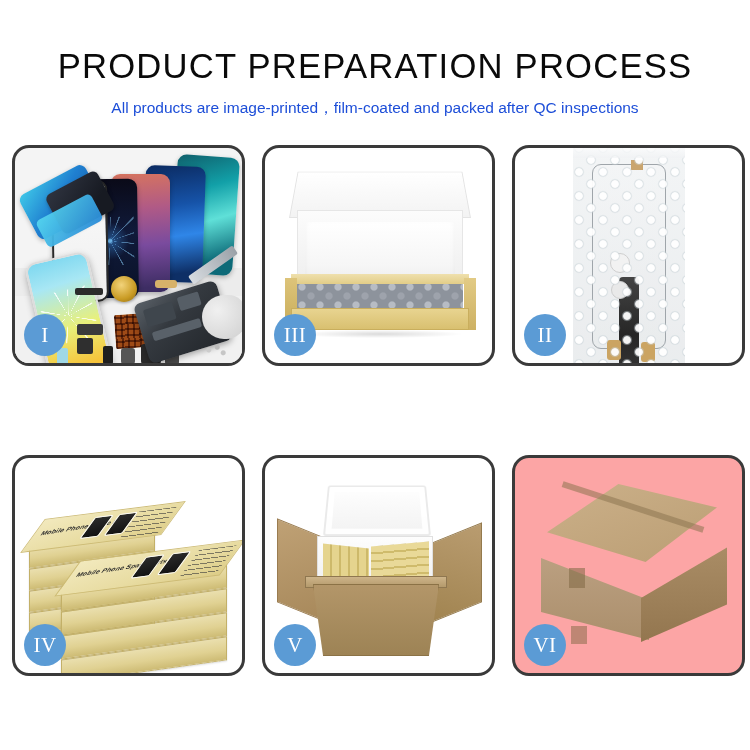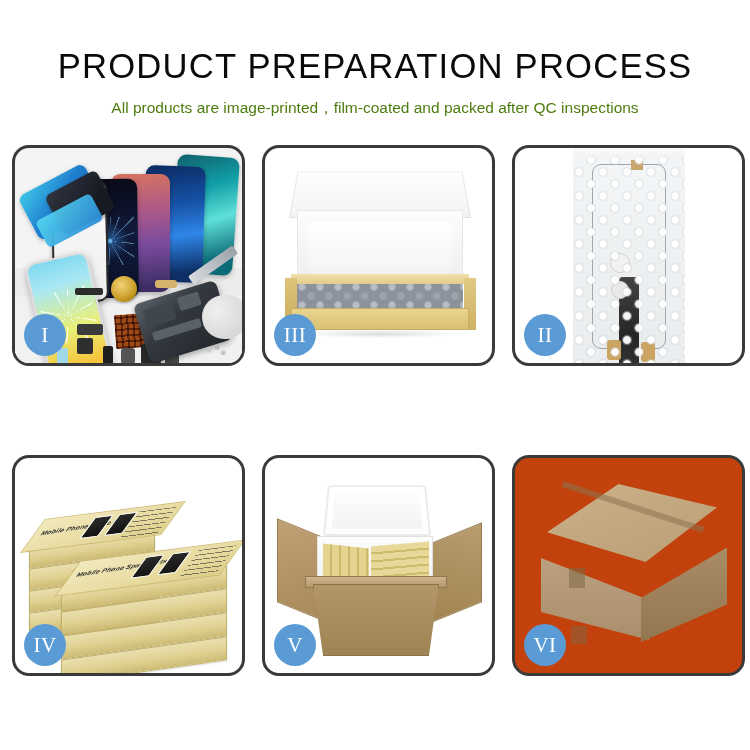--- a/index.html
+++ b/index.html
@@ -21,21 +21,21 @@
     color: #0a0a0a;
     line-height: 1;
     margin-top: 48px;
     white-space: nowrap;
     transform: scaleX(0.99);
   }
   .subtitle {
     font-family: "Liberation Sans", sans-serif;
     font-size: 15.5px;
     font-weight: 400;
-    color: #4d7c0f;
+    color: #1d4ed8;
     line-height: 1;
     margin-top: 17px;
     white-space: nowrap;
   }
 
   
   .grid {
     position: absolute;
     left: 12px; top: 145px;
     width: 733px; height: 545px;
@@ -404,21 +404,21 @@
     background: repeating-linear-gradient(90deg,#e5d48e 0 7px,#cdb96a 7px 9px);
     transform: skewY(6deg);
   }
   .c5 .yellow-b {
     position:absolute; left:106px; top:86px; width:58px; height:38px;
     background: repeating-linear-gradient(0deg,#e9d998 0 6px,#cfbb6c 6px 8px);
     transform: skewY(-5deg);
   }
 
   
-  .c6 { background:#c2410c; }
+  .c6 { background:#fca5a5; }
   .c6 .top-face {
     position:absolute; left:32px; top:26px; width:170px; height:78px;
     background: linear-gradient(160deg,#cbb089 0%,#bb9e74 100%);
     clip-path: polygon(42% 0, 100% 30%, 58% 100%, 0 62%);
     border:0;
   }
   .c6 .left-face {
     position:absolute; left:26px; top:82px; width:108px; height:100px;
     background: linear-gradient(180deg,#bea385 0%,#ab8f6c 100%);
     clip-path: polygon(0 18%, 100% 60%, 100% 100%, 0 72%);

